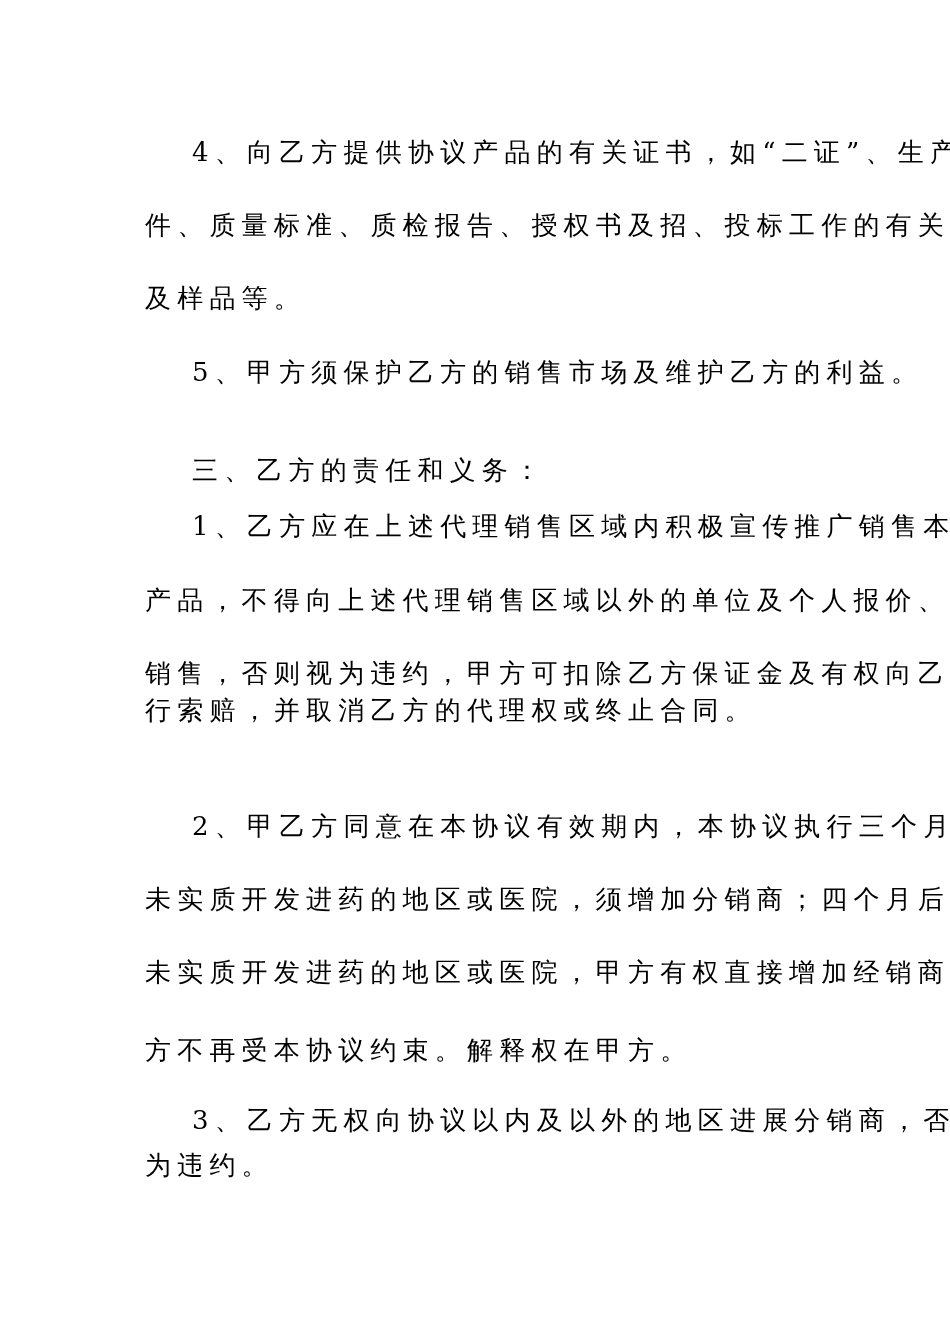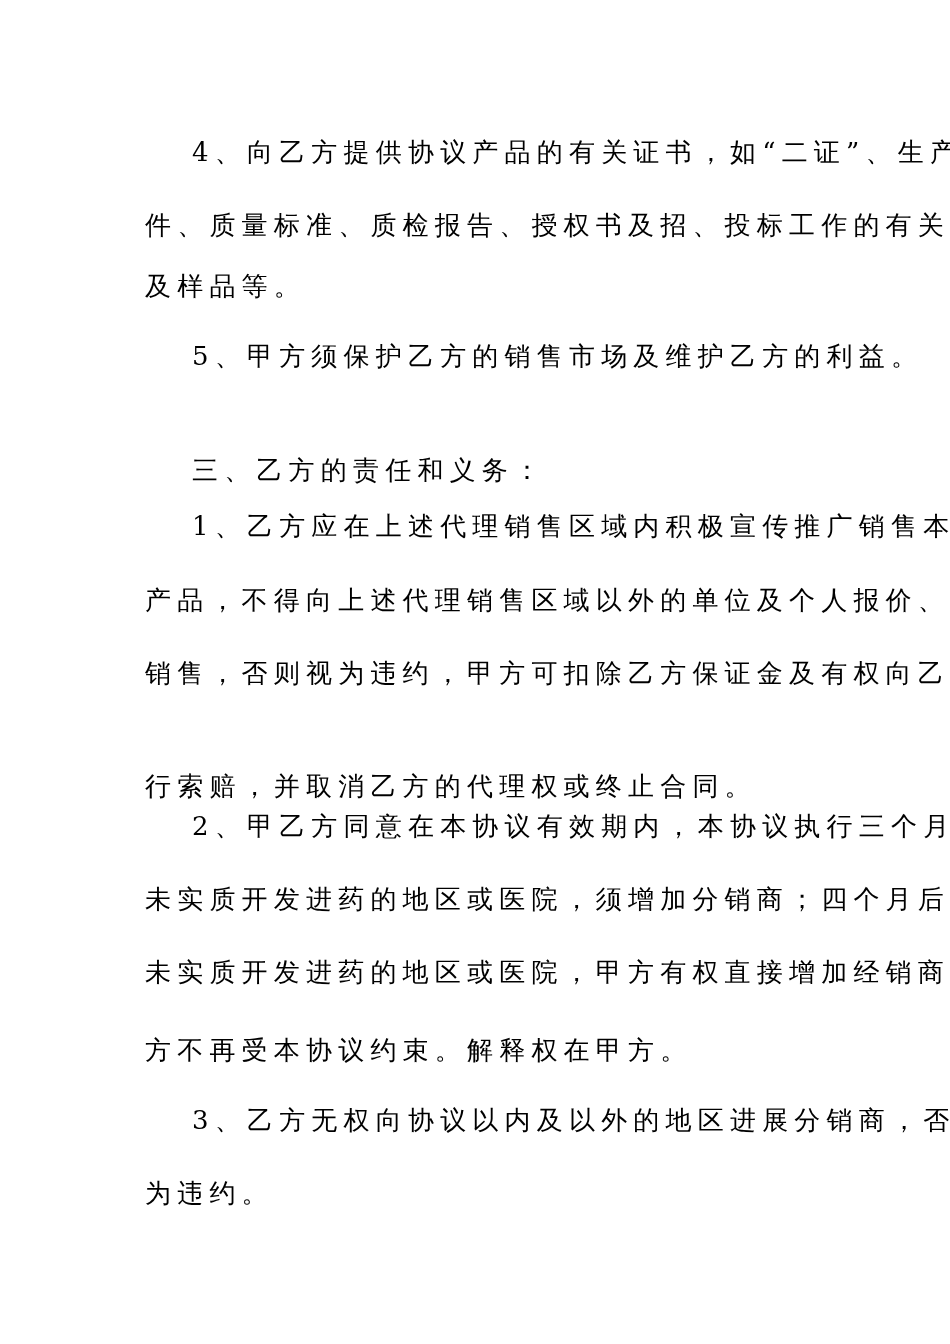--- a/index.html
+++ b/index.html
@@ -36,43 +36,43 @@
     .indent { left: 192px; }
   </style>
 </head>
 <body>
 
 <div class="page">
 
   <div>
     <div class="line indent" style="top:134px">4、向乙方提供协议产品的有关证书，如“二证”、生产批</div>
     <div class="line" style="top:207px">件、质量标准、质检报告、授权书及招、投标工作的有关文件</div>
-    <div class="line" style="top:268px">及样品等。</div>
+    <div class="line" style="top:280px">及样品等。</div>
   </div>
 
   <div>
-    <div class="line indent" style="top:338px">5、甲方须保护乙方的销售市场及维护乙方的利益。</div>
+    <div class="line indent" style="top:354px">5、甲方须保护乙方的销售市场及维护乙方的利益。</div>
   </div>
 
   <div>
     <div class="line indent" style="top:452px">三、乙方的责任和义务：</div>
   </div>
 
   <div>
     <div class="line indent" style="top:508px">1、乙方应在上述代理销售区域内积极宣传推广销售本协议</div>
     <div class="line" style="top:582px">产品，不得向上述代理销售区域以外的单位及个人报价、供货、</div>
     <div class="line" style="top:655px">销售，否则视为违约，甲方可扣除乙方保证金及有权向乙方另</div>
-    <div class="line" style="top:768px">行索赔，并取消乙方的代理权或终止合同。</div>
+    <div class="line" style="top:692px">行索赔，并取消乙方的代理权或终止合同。</div>
   </div>
 
   <div>
     <div class="line indent" style="top:808px">2、甲乙方同意在本协议有效期内，本协议执行三个月后就</div>
     <div class="line" style="top:881px">未实质开发进药的地区或医院，须增加分销商；四个月后就仍</div>
     <div class="line" style="top:954px">未实质开发进药的地区或医院，甲方有权直接增加经销商，甲</div>
     <div class="line" style="top:1032px">方不再受本协议约束。解释权在甲方。</div>
   </div>
 
   <div>
     <div class="line indent" style="top:1102px">3、乙方无权向协议以内及以外的地区进展分销商，否则视</div>
-    <div class="line" style="top:1175px">为违约。</div>
+    <div class="line" style="top:1147px">为违约。</div>
   </div>
 
 </div>
 
 </body></html>

